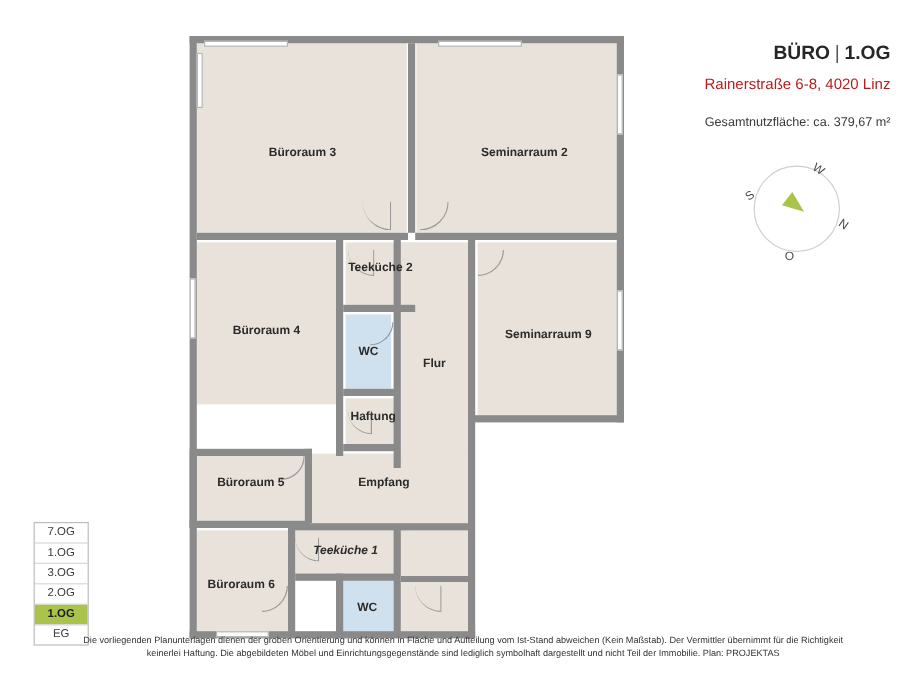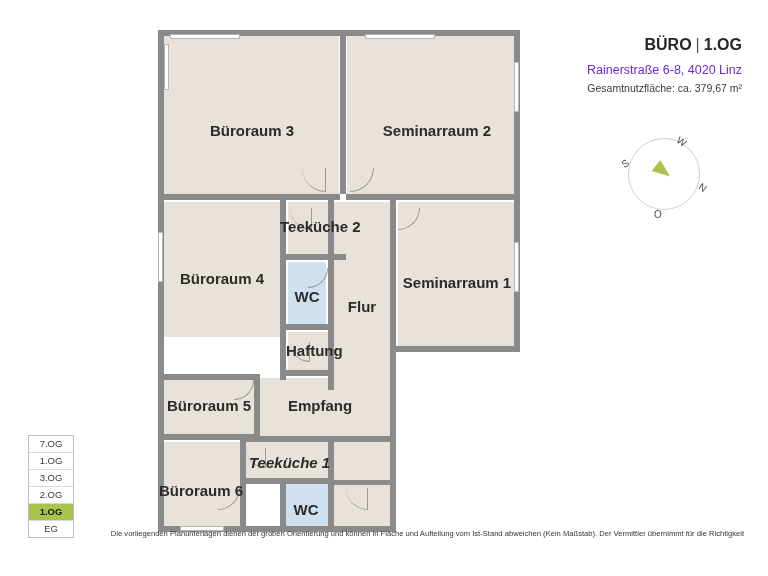--- a/index.html
+++ b/index.html
@@ -38,25 +38,25 @@
   }
   .header .title2 .sep {
     font-weight: normal;
     color: #555;
     padding: 0 4px;
   }
   .header .addr {
     font-size: 12.5px;
     margin-top: 6px;
     line-height: 16px;
-    color: #6d28d9;
+    color: #b91c1c;
   }
   .header .area {
     font-size: 10.5px;
-    margin-top: 4px;
+    margin-top: 18px;
     color: #3a3a3a;
   }
 
   
   .compass {
     position: absolute;
     right: 58px;
     top: 130px;
     width: 90px;
     height: 90px;
@@ -131,21 +131,21 @@
   }
   .room {
     position: absolute;
     background: #e8e2da;
   }
   .room.blue {
     background: #cfe0ef;
   }
   .room-label {
     position: absolute;
-    font-size: 15px;
+    font-size: 10px;
     font-weight: bold;
     color: #2b2b2b;
     text-align: center;
     white-space: nowrap;
   }
   .door {
     position: absolute;
     border: 1px solid #9a9a9a;
     border-top: none;
     border-left: none;
@@ -160,21 +160,21 @@
 
   
   .footer {
     position: absolute;
     left: 28px;
     right: 24px;
     top: 528px;
     font-size: 7.6px;
     line-height: 11px;
     color: #333;
-    text-align: right;
+    text-align: center;
   }
 </style>
 </head>
 <body>
 
 <div class="header">
   <div class="title2">
     <span>BÜRO</span><span class="sep">|</span><span>1.OG</span>
   </div>
   <div class="addr">Rainerstraße 6-8, 4020 Linz</div>
@@ -264,24 +264,25 @@
   <div class="door" style="left:96px; top:426px; width:20px; height:20px; border-radius:0 0 0 20px;"></div>
   <div class="door" style="left:68px; top:466px; width:22px; height:22px; border-radius:0 0 22px 0;"></div>
   <div class="door" style="left:196px; top:466px; width:22px; height:22px; border-radius:0 0 0 22px;"></div>
 
   <div class="room-label" style="left:52px; top:100px; width:100px;">Büroraum 3</div>
   <div class="room-label" style="left:232px; top:100px; width:110px;">Seminarraum 2</div>
   <div class="room-label" style="left:130px; top:196px; width:74px;">Teeküche 2</div>
   <div class="room-label" style="left:22px; top:248px; width:100px;">Büroraum 4</div>
   <div class="room-label" style="left:137px; top:266px; width:40px;">WC</div>
   <div class="room-label" style="left:190px; top:276px; width:44px;">Flur</div>
-  <div class="room-label" style="left:252px; top:252px; width:110px;">Seminarraum 1</div>
+  <div class="room-label" style="left:252px; top:252px; width:110px;">Seminarraum 9</div>
   <div class="room-label" style="left:136px; top:320px; width:50px;">Haftung</div>
   <div class="room-label" style="left:14px; top:375px; width:90px;">Büroraum 5</div>
   <div class="room-label" style="left:122px; top:375px; width:96px;">Empfang</div>
   <div class="room-label" style="left:99px; top:432px; width:78px;font-style:italic;">Teeküche 1</div>
   <div class="room-label" style="left:6px; top:460px; width:90px;">Büroraum 6</div>
   <div class="room-label" style="left:136px; top:479px; width:40px;">WC</div>
 </div>
 
 <div class="footer">
   <div>Die vorliegenden Planunterlagen dienen der groben Orientierung und können in Fläche und Aufteilung vom Ist-Stand abweichen (Kein Maßstab). Der Vermittler übernimmt für die Richtigkeit</div>
+  <div>keinerlei Haftung. Die abgebildeten Möbel und Einrichtungsgegenstände sind lediglich symbolhaft dargestellt und nicht Teil der Immobilie. Plan: PROJEKTAS</div>
 </div>
 
 </body></html>

